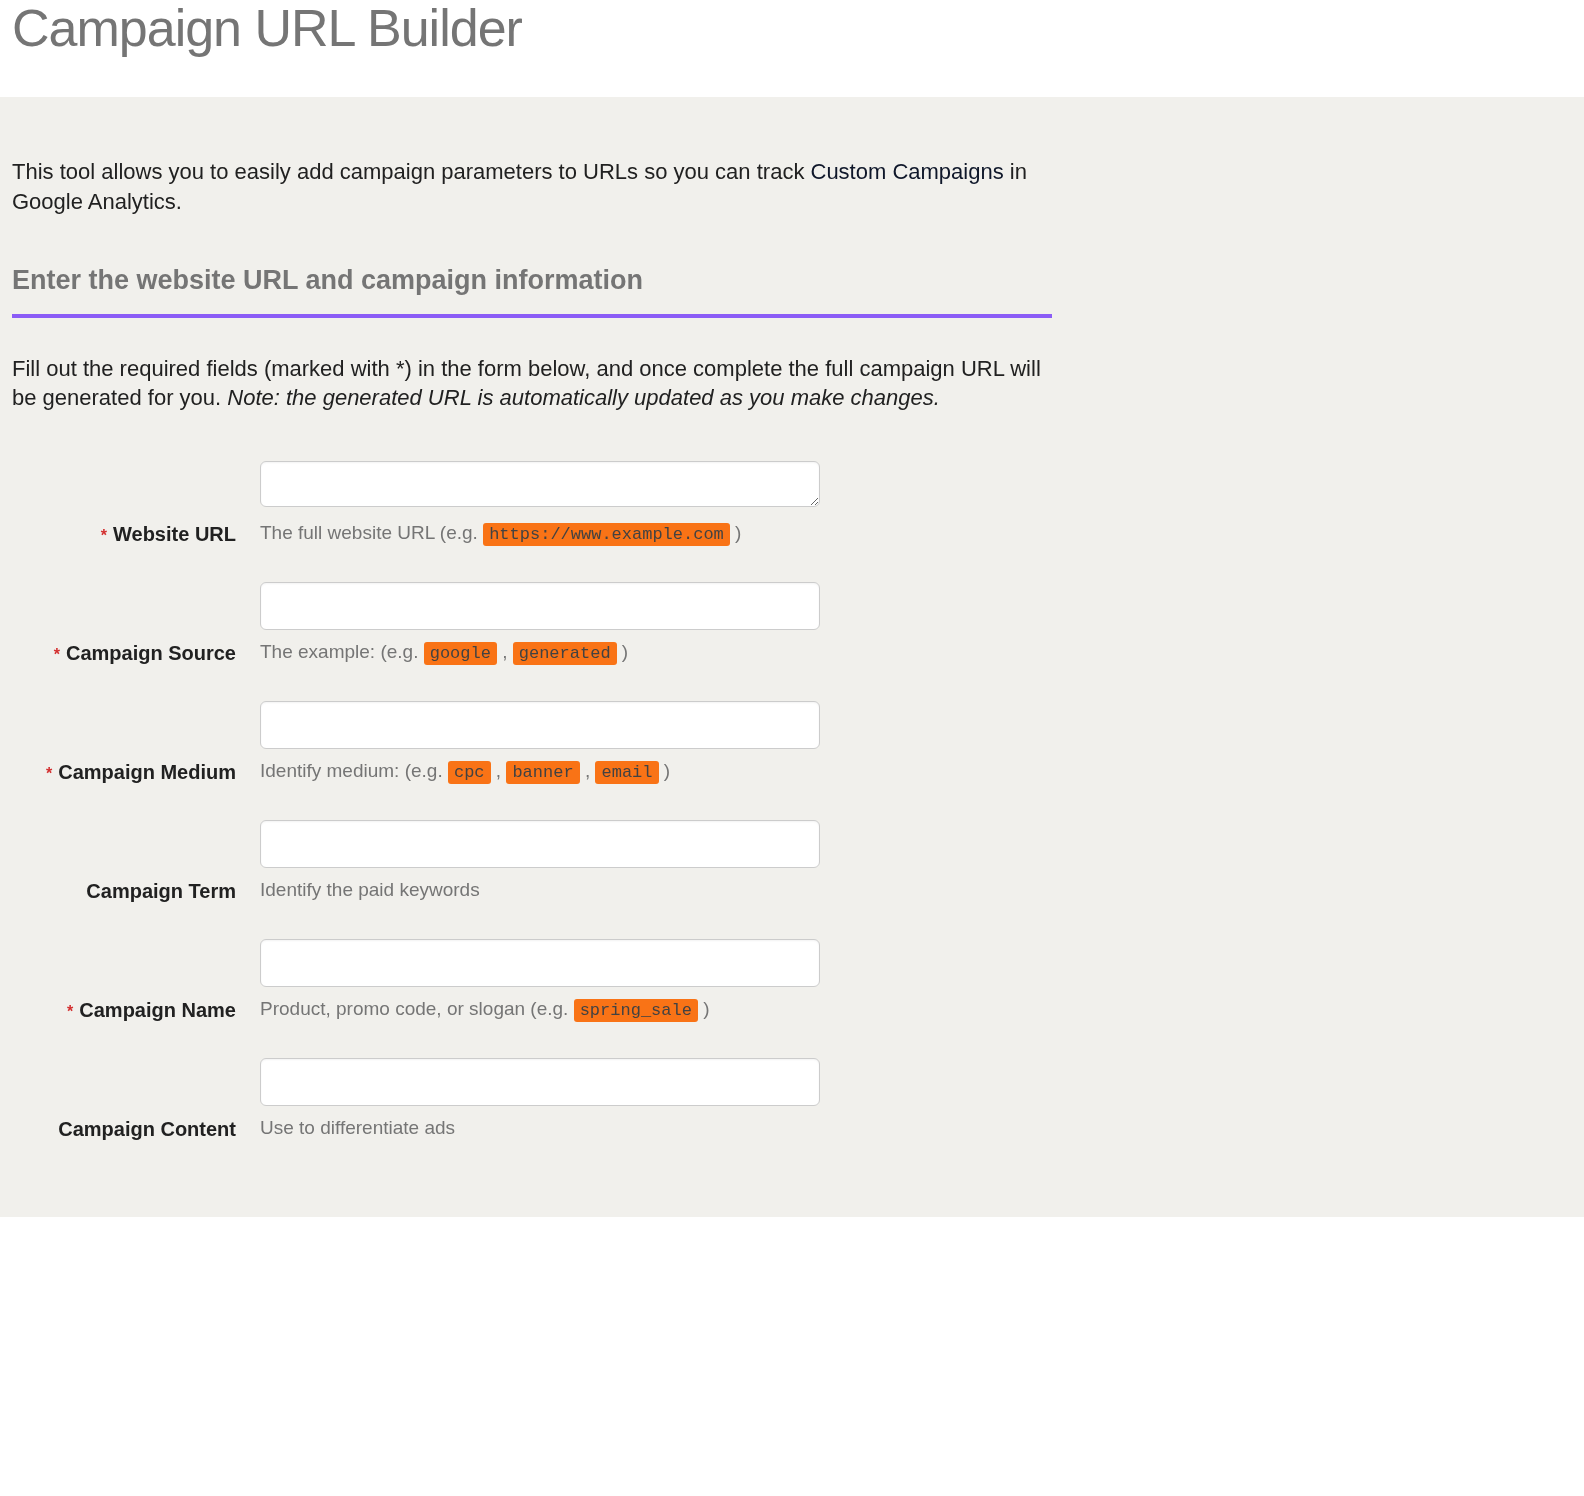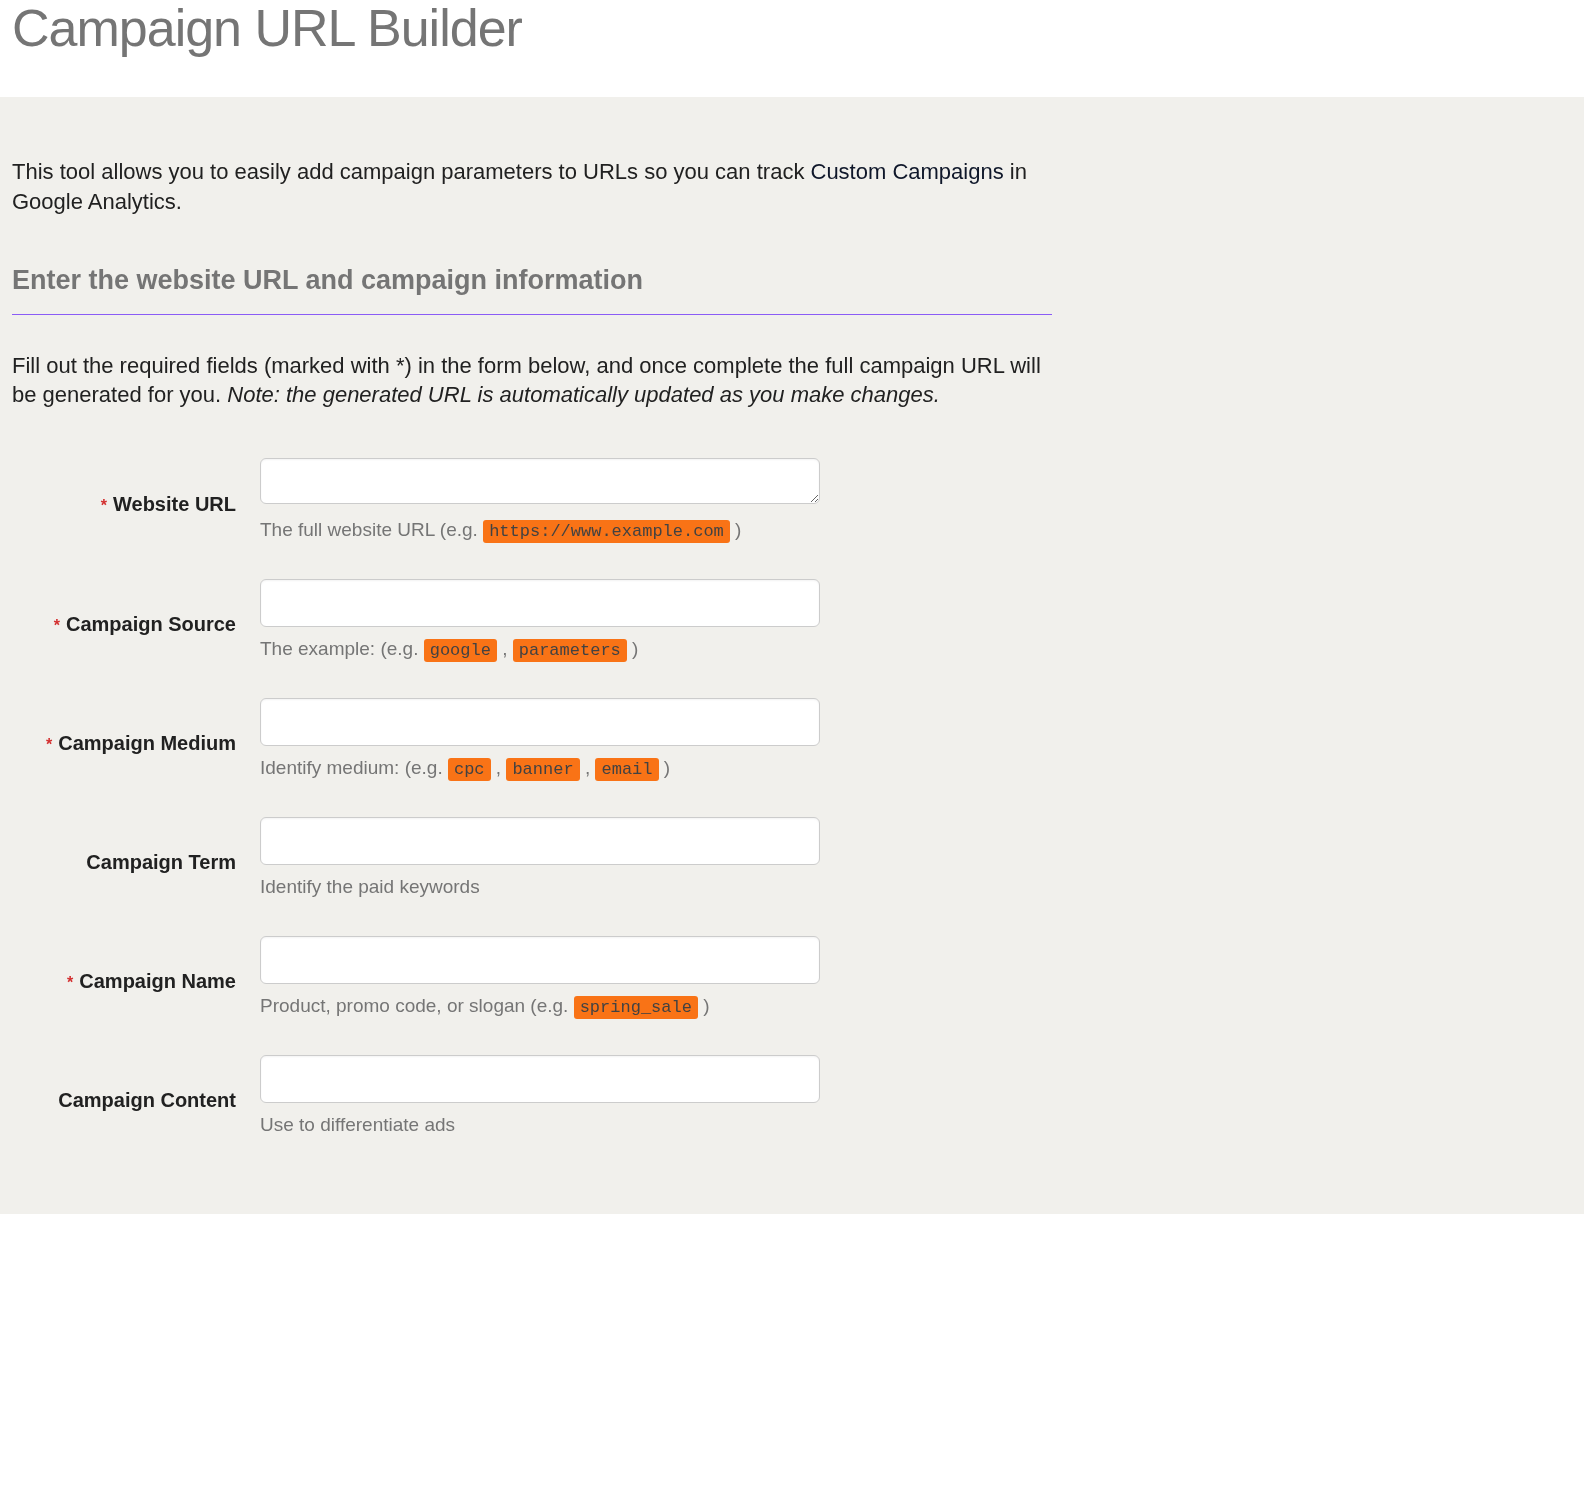--- a/index.html
+++ b/index.html
@@ -38,35 +38,35 @@
     }
     .intro-text a {
       color: #0f172a;
       text-decoration: none;
     }
     .section-heading {
       font-size: 27px;
       font-weight: 600;
       color: #757575;
       padding-bottom: 18px;
-      border-bottom: 1px solid #8b5cf6;
+      border-bottom: 4px solid #8b5cf6;
       margin-bottom: 36px;
     }
     .instructions {
       font-size: 22px;
       color: #212121;
       line-height: 1.35;
       margin-bottom: 48px;
     }
     .instructions em {
       font-style: italic;
     }
     .form-row {
       display: flex;
-      align-items: center;
+      align-items: flex-end;
       margin-bottom: 36px;
     }
     .form-label-cell {
       width: 248px;
       text-align: right;
       padding-right: 24px;
       padding-top: 8px;
       flex-shrink: 0;
     }
     .form-label {
@@ -149,21 +149,21 @@
       </div>
     </div>
 
     <div class="form-row">
       <div class="form-label-cell">
         <span class="required-asterisk">*</span><span class="form-label">Campaign Source</span>
       </div>
       <div class="form-input-cell">
         <input type="text" class="form-input" value="" style="">
         <div class="help-text">
-          <span>The example: (e.g. </span><code>google</code><span> , </span><code>parameters</code><span> )</span>
+          <span>The example: (e.g. </span><code>google</code><span> , </span><code>generated</code><span> )</span>
         </div>
       </div>
     </div>
 
     <div class="form-row">
       <div class="form-label-cell">
         <span class="required-asterisk">*</span><span class="form-label">Campaign Medium</span>
       </div>
       <div class="form-input-cell">
         <input type="text" class="form-input" value="" style="">

